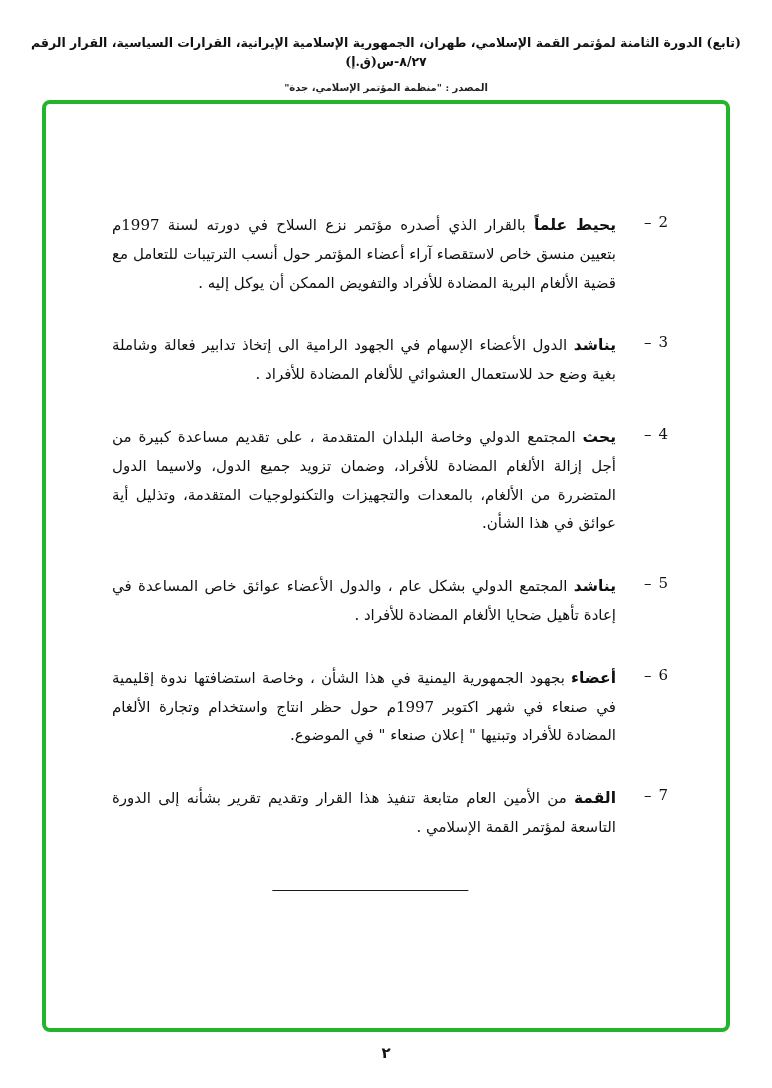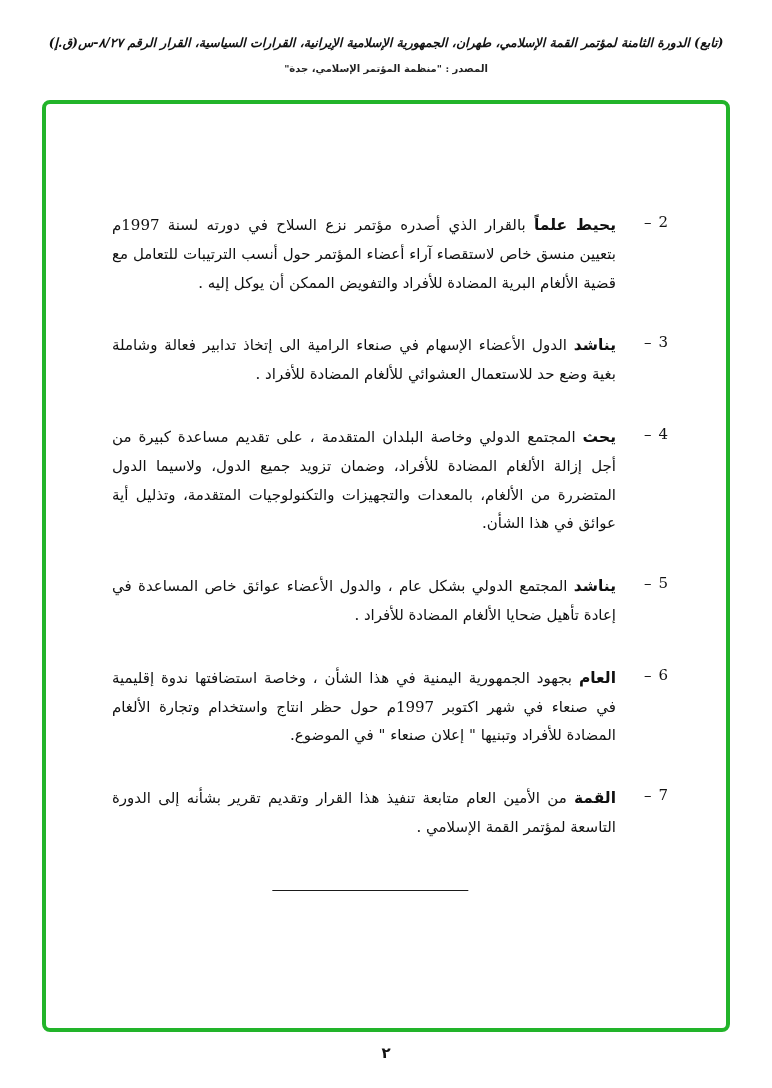--- a/index.html
+++ b/index.html
@@ -18,21 +18,20 @@
   .doc-header {
     position: absolute;
     top: 34px; left: 18px; right: 18px;
     text-align: center;
     direction: rtl;
   }
   .header-line1 {
     font-size: 12.5px;
     font-weight: bold;
     line-height: 1.5;
-    font-style: italic;
   }
   .header-line2 {
     font-size: 10px;
     font-weight: bold;
     margin-top: 10px;
     color: #222;
   }
   .green-box {
     position: absolute;
     left: 42px; top: 100px;
@@ -110,21 +109,21 @@
           <span class="dash">–</span>
         </div>
         <p class="text"><span class="lead">يحيط علماً</span> <span>بالقرار الذي أصدره مؤتمر نزع السلاح في دورته لسنة 1997م بتعيين منسق خاص لاستقصاء آراء أعضاء المؤتمر حول أنسب الترتيبات للتعامل مع قضية الألغام البرية المضادة للأفراد والتفويض الممكن أن يوكل إليه .</span></p>
       </div>
 
       <div class="item">
         <div class="num">
           <span class="digit">3</span>
           <span class="dash">–</span>
         </div>
-        <p class="text"><span class="lead">يناشد</span> <span>الدول الأعضاء الإسهام في صنعاء الرامية الى إتخاذ تدابير فعالة وشاملة بغية وضع حد للاستعمال العشوائي للألغام المضادة للأفراد .</span></p>
+        <p class="text"><span class="lead">يناشد</span> <span>الدول الأعضاء الإسهام في الجهود الرامية الى إتخاذ تدابير فعالة وشاملة بغية وضع حد للاستعمال العشوائي للألغام المضادة للأفراد .</span></p>
       </div>
 
       <div class="item">
         <div class="num">
           <span class="digit">4</span>
           <span class="dash">–</span>
         </div>
         <p class="text"><span class="lead">يحث</span> <span>المجتمع الدولي وخاصة البلدان المتقدمة ، على تقديم مساعدة كبيرة من أجل إزالة الألغام المضادة للأفراد، وضمان تزويد جميع الدول، ولاسيما الدول المتضررة من الألغام، بالمعدات والتجهيزات والتكنولوجيات المتقدمة، وتذليل أية عوائق في هذا الشأن.</span></p>
       </div>
 
@@ -134,21 +133,21 @@
           <span class="dash">–</span>
         </div>
         <p class="text"><span class="lead">يناشد</span> <span>المجتمع الدولي بشكل عام ، والدول الأعضاء عوائق خاص المساعدة في إعادة تأهيل ضحايا الألغام المضادة للأفراد .</span></p>
       </div>
 
       <div class="item">
         <div class="num">
           <span class="digit">6</span>
           <span class="dash">–</span>
         </div>
-        <p class="text"><span class="lead">العام</span> <span>بجهود الجمهورية اليمنية في هذا الشأن ، وخاصة استضافتها ندوة إقليمية في صنعاء في شهر اكتوبر 1997م حول حظر انتاج واستخدام وتجارة الألغام المضادة للأفراد وتبنيها " إعلان صنعاء " في الموضوع.</span></p>
+        <p class="text"><span class="lead">أعضاء</span> <span>بجهود الجمهورية اليمنية في هذا الشأن ، وخاصة استضافتها ندوة إقليمية في صنعاء في شهر اكتوبر 1997م حول حظر انتاج واستخدام وتجارة الألغام المضادة للأفراد وتبنيها " إعلان صنعاء " في الموضوع.</span></p>
       </div>
 
       <div class="item">
         <div class="num">
           <span class="digit">7</span>
           <span class="dash">–</span>
         </div>
         <p class="text"><span class="lead">القمة</span> <span>من الأمين العام متابعة تنفيذ هذا القرار وتقديم تقرير بشأنه إلى الدورة التاسعة لمؤتمر القمة الإسلامي .</span></p>
       </div>
 

